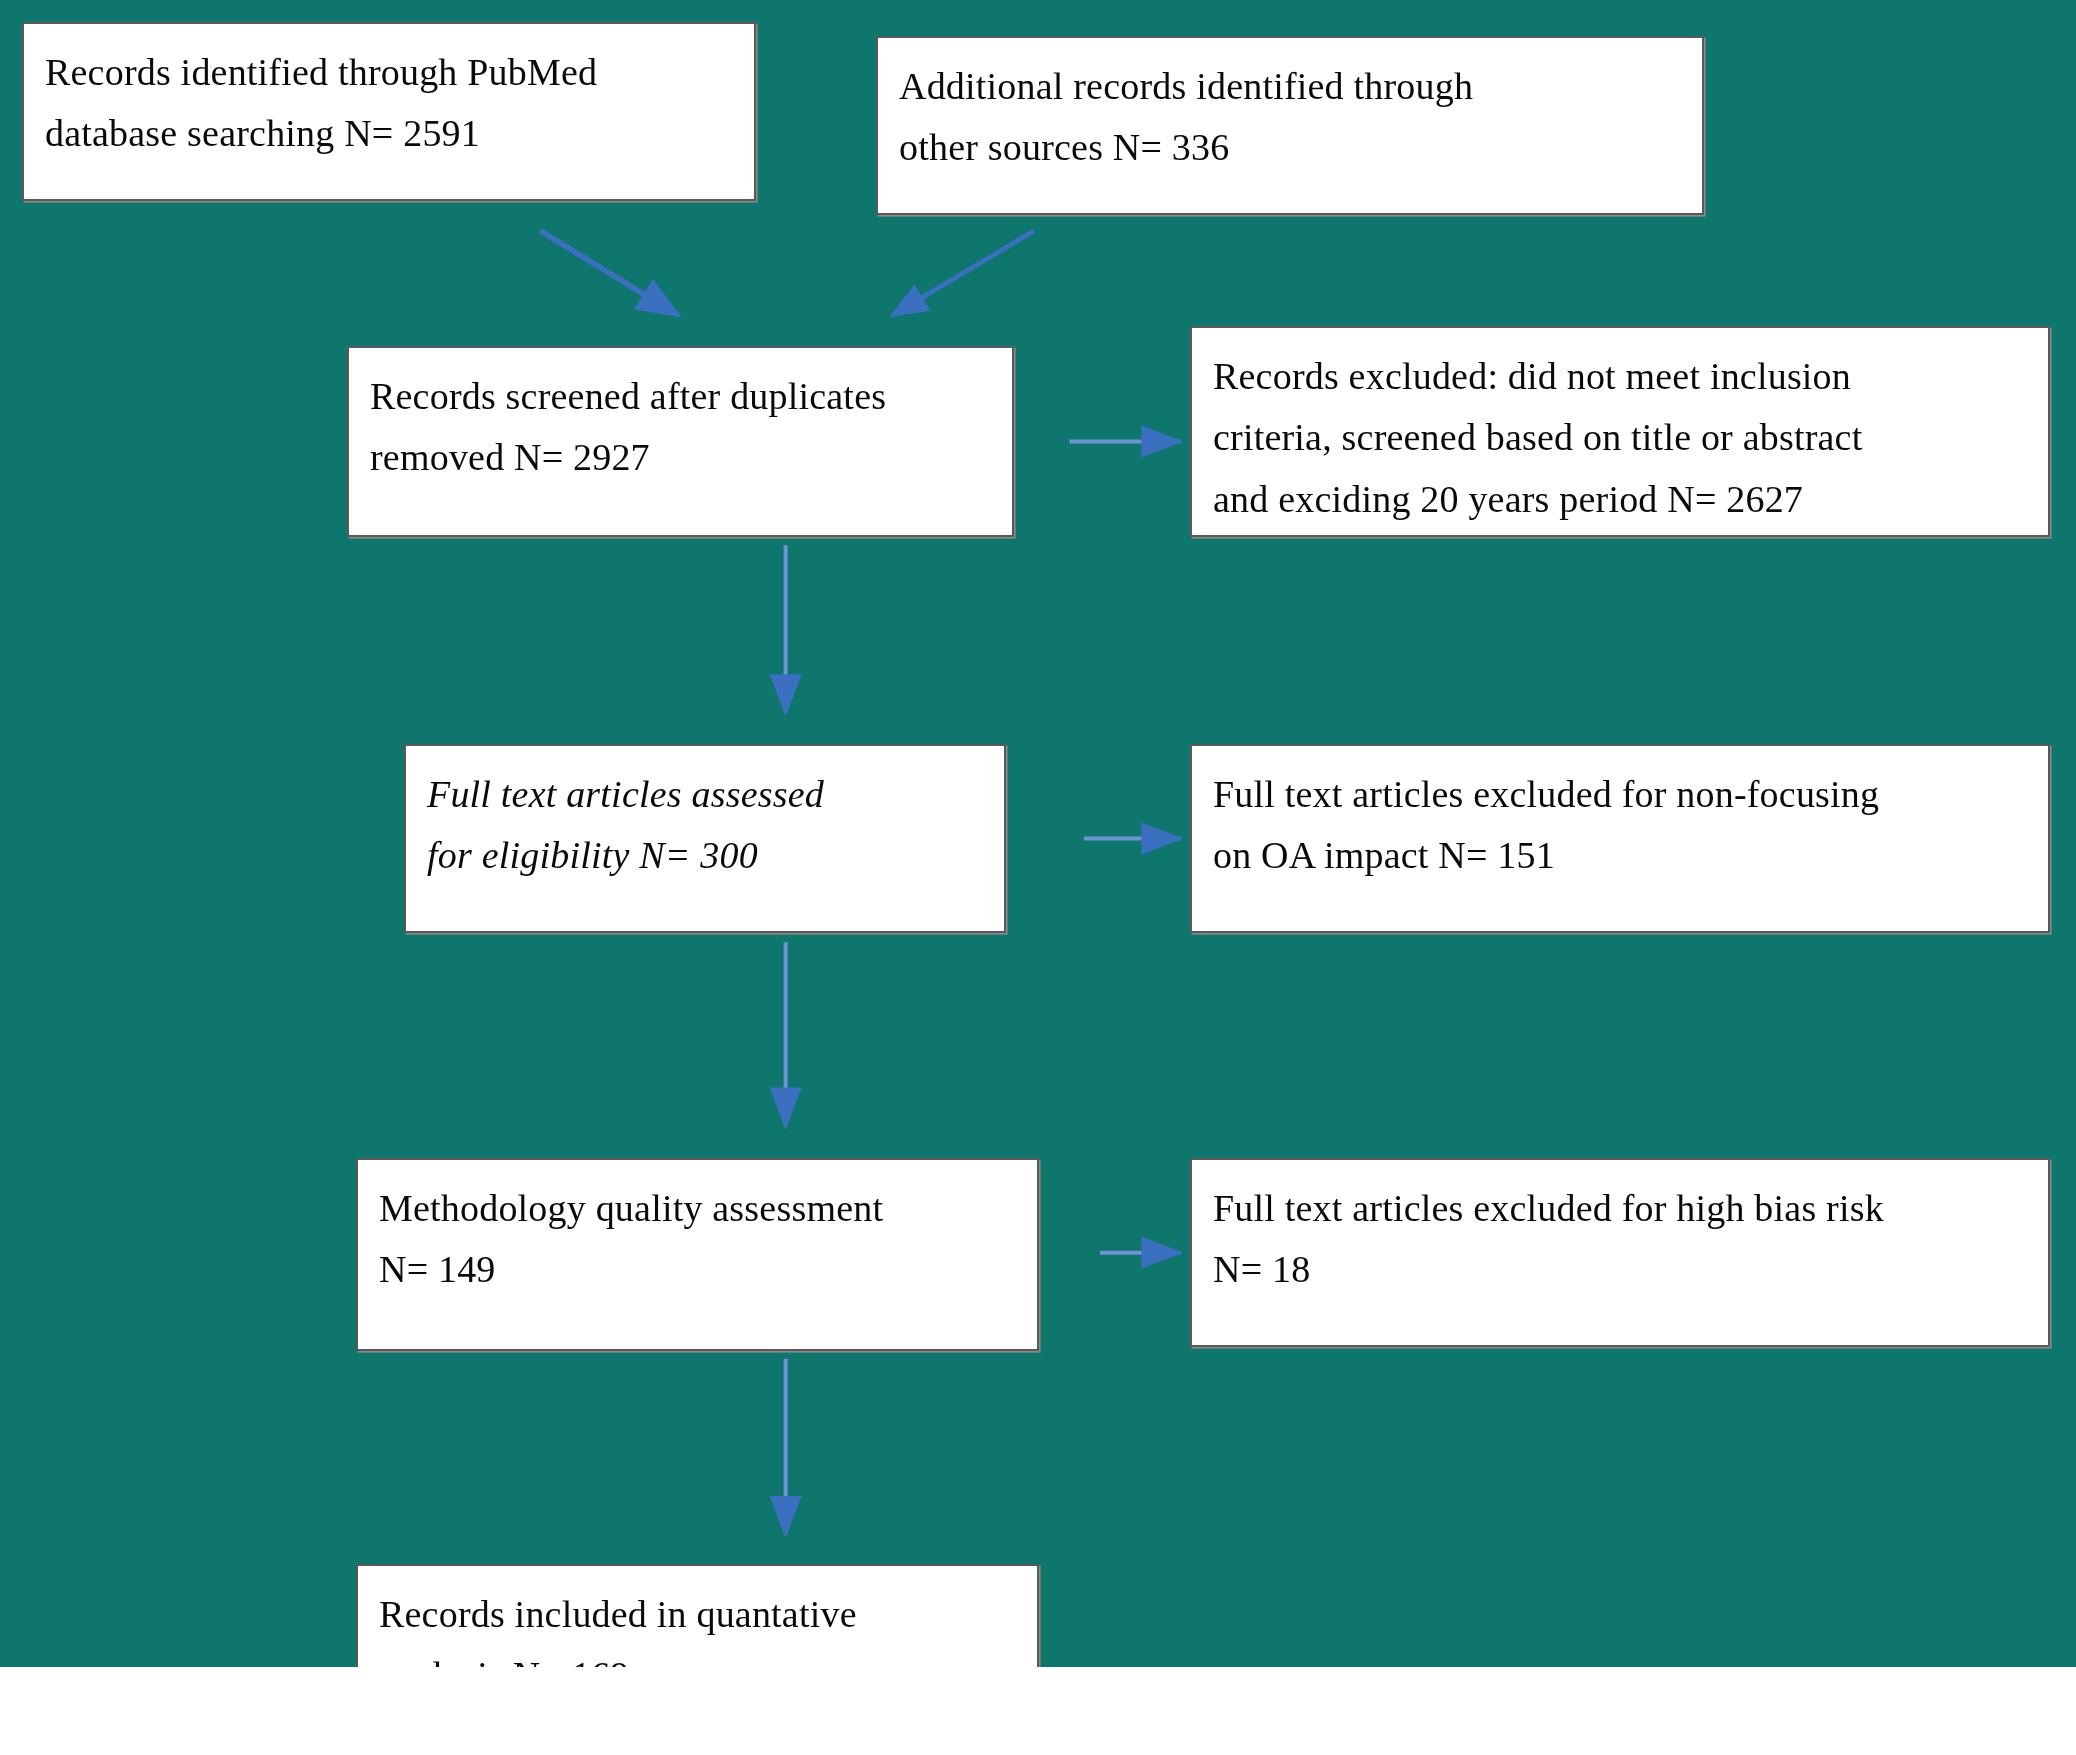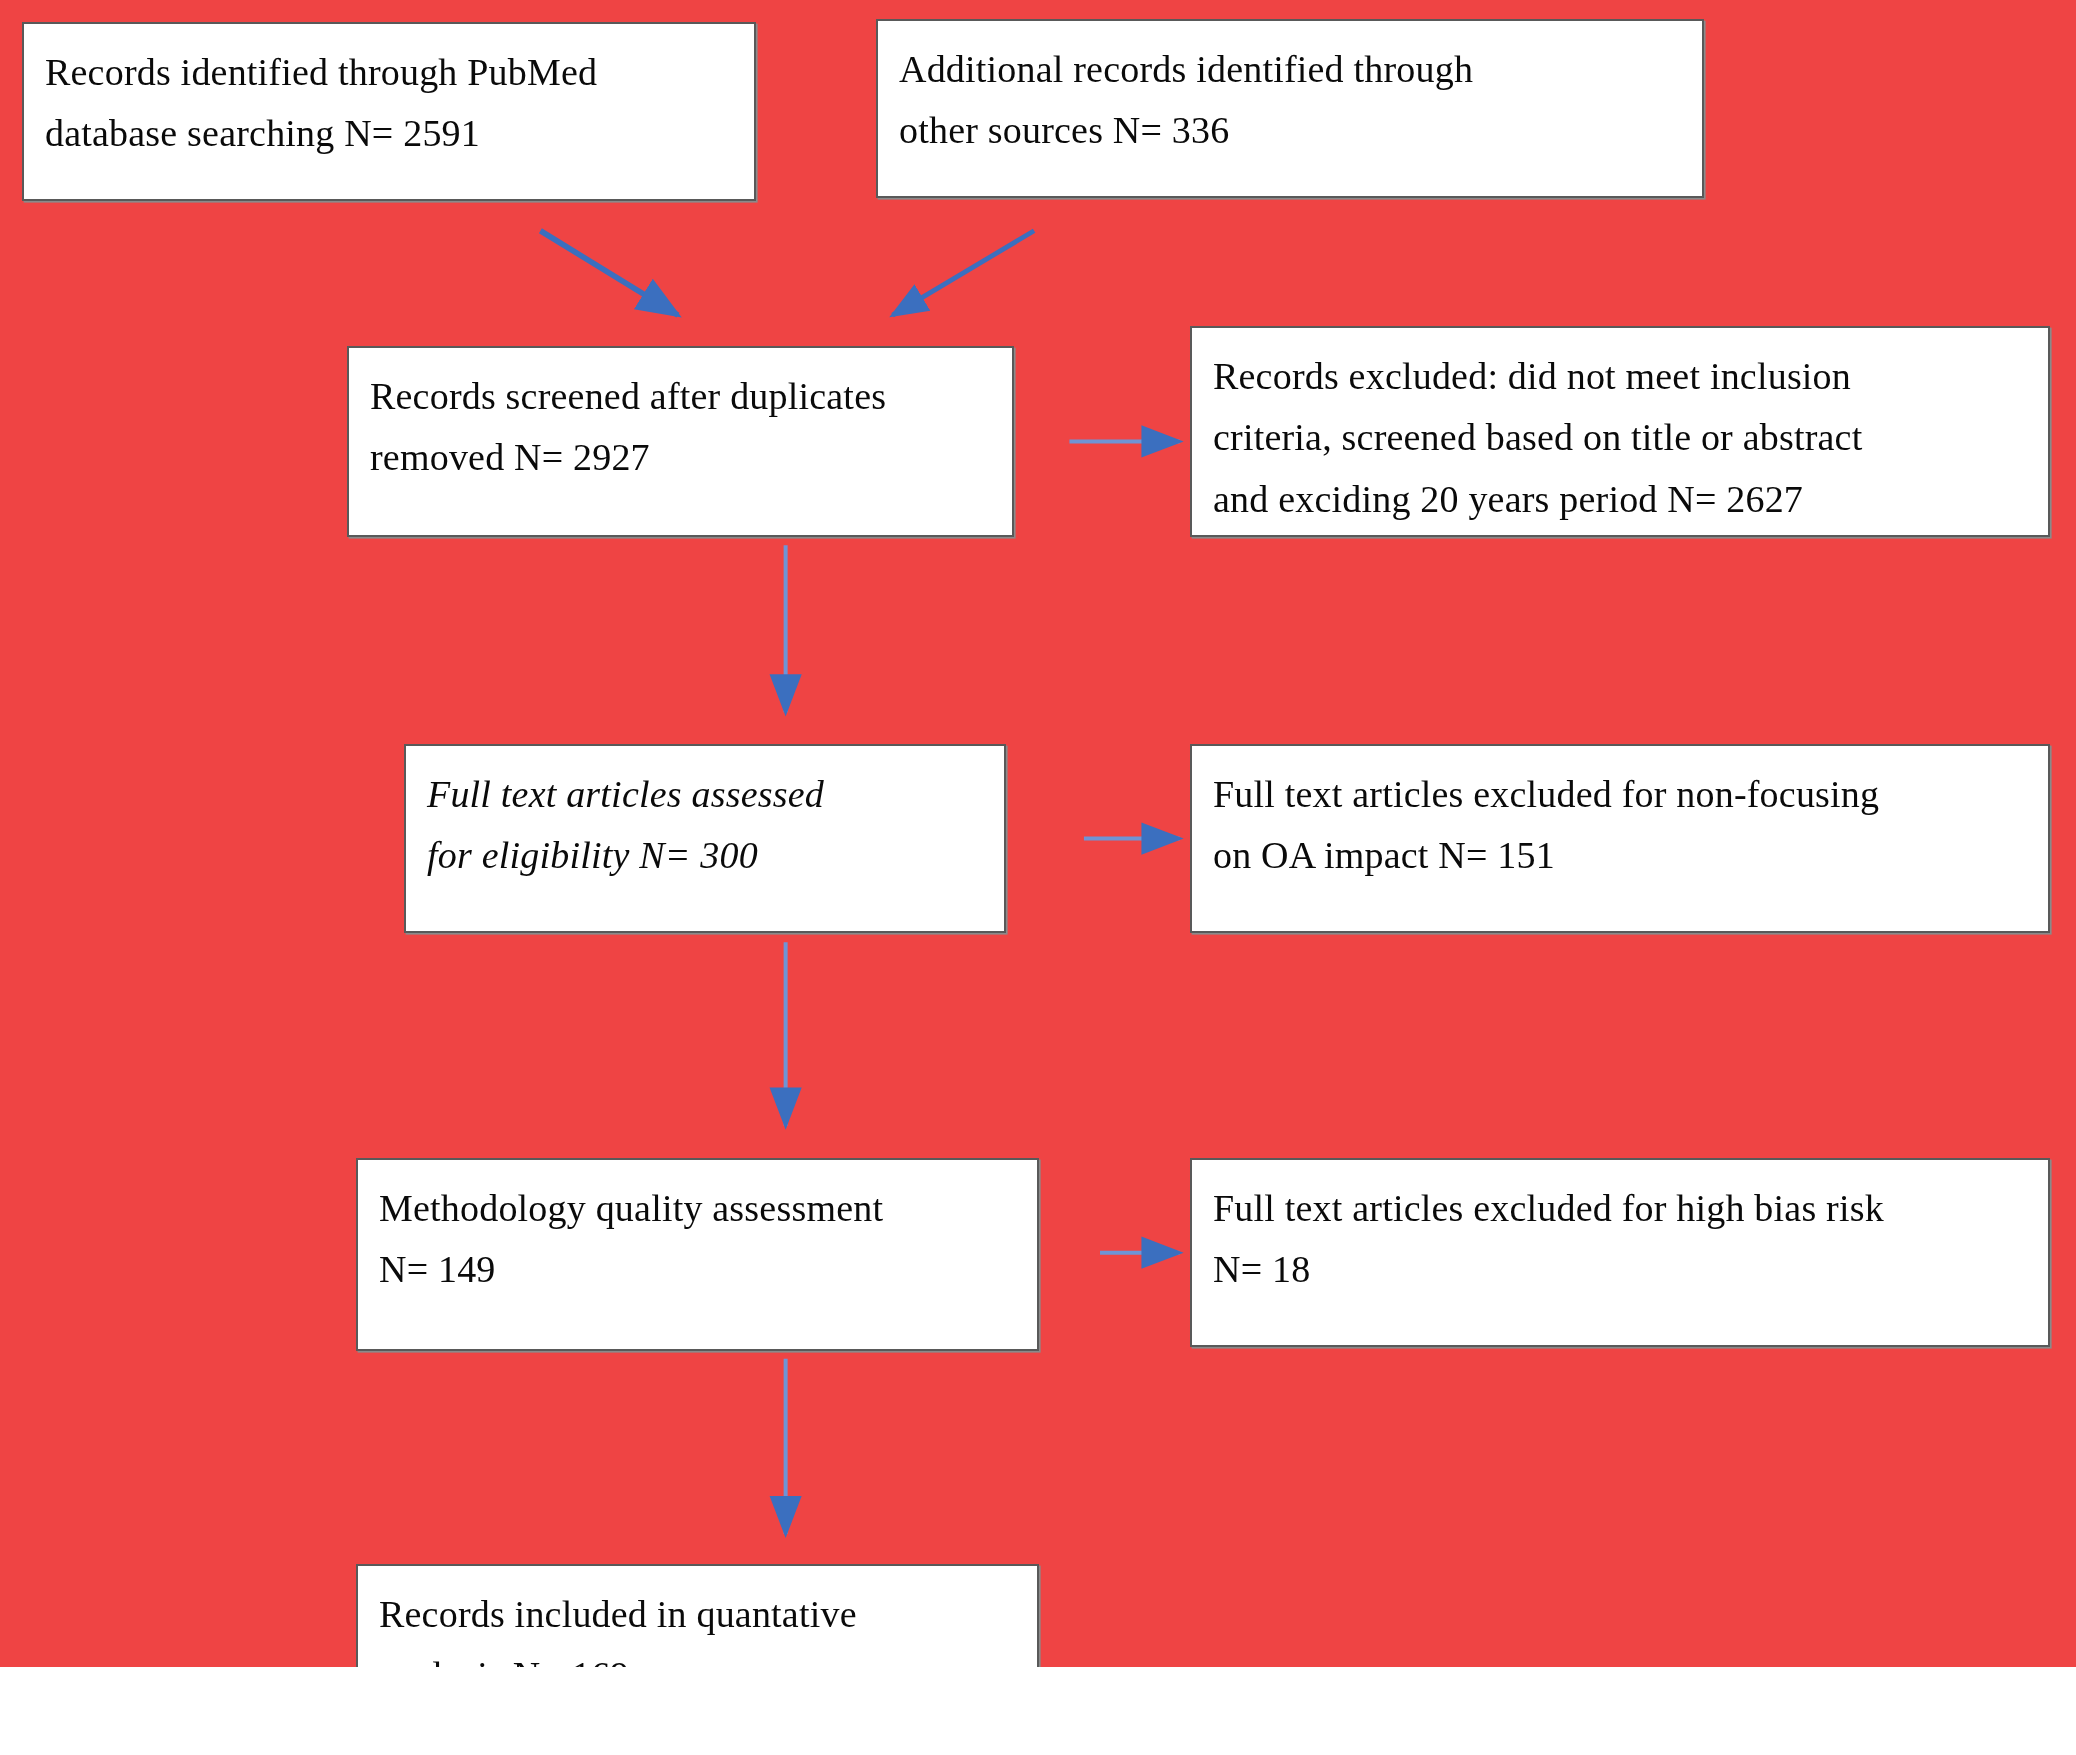--- a/index.html
+++ b/index.html
@@ -5,21 +5,21 @@
 <style>
   html, body {
     margin: 0;
     padding: 0;
     background: #ffffff;
   }
   #canvas {
     position: relative;
     width: 2077px;
     height: 1667px;
-    background: #ef4444;
+    background: #0f766e;
     font-family: "Liberation Serif", "DejaVu Serif", serif;
     overflow: hidden;
   }
   .node {
     position: absolute;
     box-sizing: border-box;
     background: #ffffff;
     border: 2.4px solid #595959;
     box-shadow: 1.6px 1.6px 0 0 #8a8a8a;
     display: block;
@@ -74,21 +74,21 @@
     <line x1="977" y1="1690" x2="977" y2="1908" stroke="#6f94d6" stroke-width="5" marker-end="url(#ah-thin)"></line>
 
     <line x1="1368" y1="1558" x2="1467" y2="1558" stroke="#6f94d6" stroke-width="5" marker-end="url(#ah-thin)"></line>
   </svg>
 
   <div class="node" style="left:22px; top:22px; width:734px; height:100px; height:179px;">
     <div class="txt">Records identified through PubMed
 database searching N= 2591</div>
   </div>
 
-  <div class="node" style="left:876px; top:19px; width:828px; height:179px;">
+  <div class="node" style="left:876px; top:36px; width:828px; height:179px;">
     <div class="txt">Additional records identified through
 other sources   N= 336</div>
   </div>
 
   <div class="node" style="left:347px; top:346px; width:667px; height:191px;text-decoration:underline;">
     <div class="txt">Records screened after duplicates
 removed N= 2927</div>
   </div>
 
   <div class="node" style="left:1190px; top:326px; width:860px; height:211px;padding-left:35px;">

